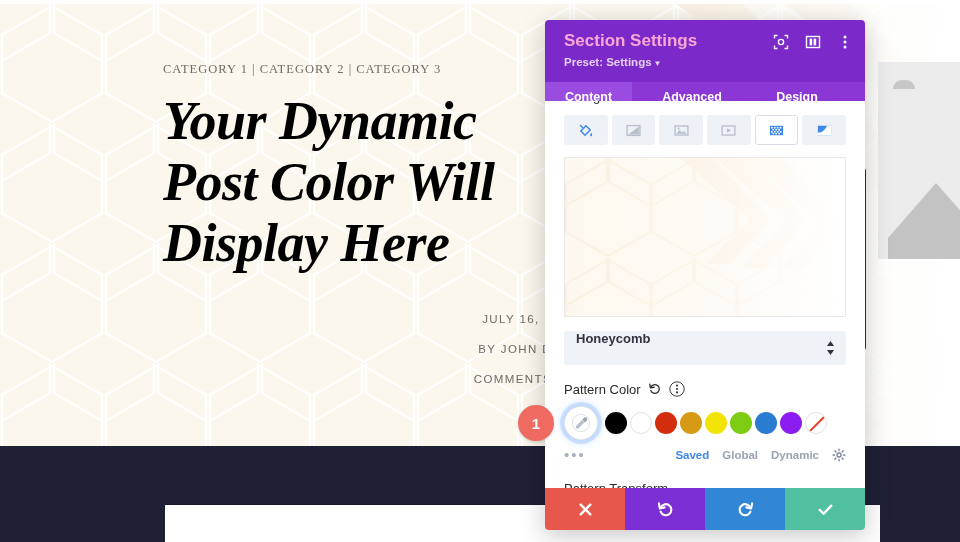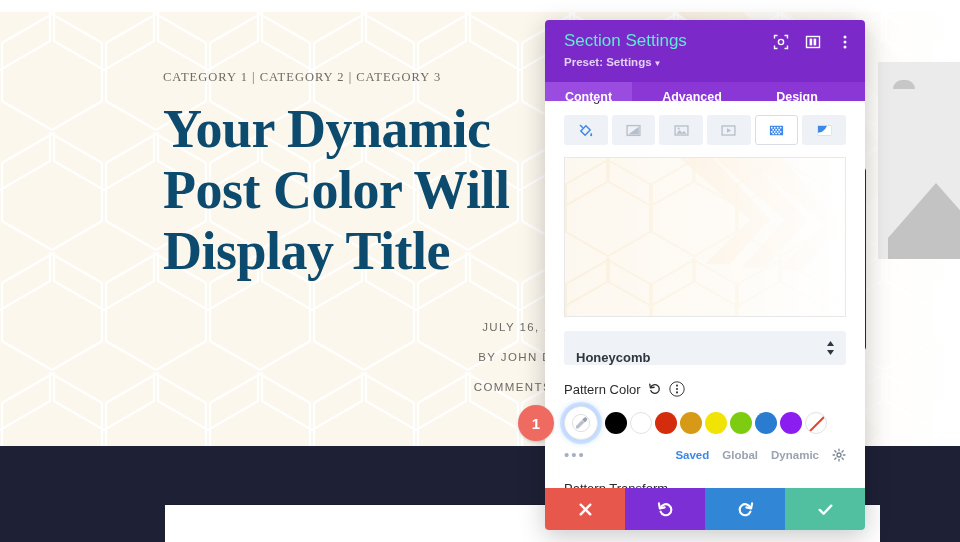--- a/index.html
+++ b/index.html
@@ -16,21 +16,21 @@
     background: #ffffff;
   }
 
   
   .canvas {
     position: absolute; inset: 0;
     background: #ffffff;
   }
   .hero {
     position: absolute;
-    left: 0; top: 12px; width: 960px; height: 446px;
+    left: 0; top: 4px; width: 960px; height: 446px;
     background-color: #fbf7ed;
     overflow: hidden;
   }
   .hex-layer {
     position: absolute; inset: 0;
   }
   .hero-fade {
     position: absolute; right: 0; top: 0; width: 300px; height: 446px;
     background: linear-gradient(to right, rgba(255,255,255,0) 0%, rgba(255,255,255,0.55) 45%, #ffffff 100%);
   }
@@ -45,23 +45,24 @@
     letter-spacing: 1.0px;
     color: #6e6a66;
     margin: 0 0 14px 0;
     white-space: nowrap;
   }
   .post-title {
     font-family: "Liberation Serif", serif;
     font-size: 54px;
     line-height: 61px;
     font-weight: 700;
-    color: #0c4a6e;
+    color: #000000;
     margin: 0;
     letter-spacing: -0.5px;
+    font-style: italic;
   }
   .meta-block {
     position: absolute;
     left: 300px; top: 300px;
     width: 252px;
     text-align: right;
     font-size: 11.5px;
     letter-spacing: 1.4px;
     color: #6e6a66;
     line-height: 30px;
@@ -128,23 +129,23 @@
     overflow: hidden;
   }
   .modal-header {
     background: #7b29c9;
     height: 62px;
     position: relative;
     padding: 10px 16px 0 19px;
     box-sizing: border-box;
   }
   .modal-title {
-    color: #5eead4;
+    color: #f9a8d4;
     font-size: 17px;
-    font-weight: normal;
+    font-weight: bold;
     margin: 0;
     line-height: 22px;
   }
   .modal-preset {
     color: #e3d0f5;
     font-size: 11.5px;
     font-weight: bold;
     margin-top: 3px;
     line-height: 14px;
   }
@@ -213,21 +214,21 @@
     border: 1px solid #e8e8e8;
     box-sizing: border-box;
     position: relative;
     overflow: hidden;
     margin-bottom: 14px;
   }
   .select-row {
     width: 282px; height: 34px;
     background: #eff2f6;
     border-radius: 3px;
-    display: flex; align-items: flex-end;
+    display: flex; align-items: flex-start;
     padding: 0 12px;
     box-sizing: border-box;
     position: relative;
     cursor: pointer;
     margin-bottom: 16px;
   }
   .select-value {
     font-size: 13px; color: #2f3640; font-weight: bold;
   }
   .select-arrows {
@@ -351,21 +352,21 @@
           <polygon points="700,250 880,420 800,500 760,500 840,420 672,280"></polygon>
         </g>
       </svg>
       <div class="hero-fade"></div>
 
       <div class="hero-copy">
         <p class="cat-line">CATEGORY 1 | CATEGORY 2 | CATEGORY 3</p>
         <h1 class="post-title">
           <span>Your Dynamic</span><br>
           <span>Post Color Will</span><br>
-          <span>Display Title</span>
+          <span>Display Here</span>
         </h1>
       </div>
 
       <div class="meta-block">
         <span class="meta-line">JULY 16, 2</span>
         <span class="meta-line">BY JOHN D</span>
         <span class="meta-line">COMMENTS</span>
       </div>
     </div>
 

